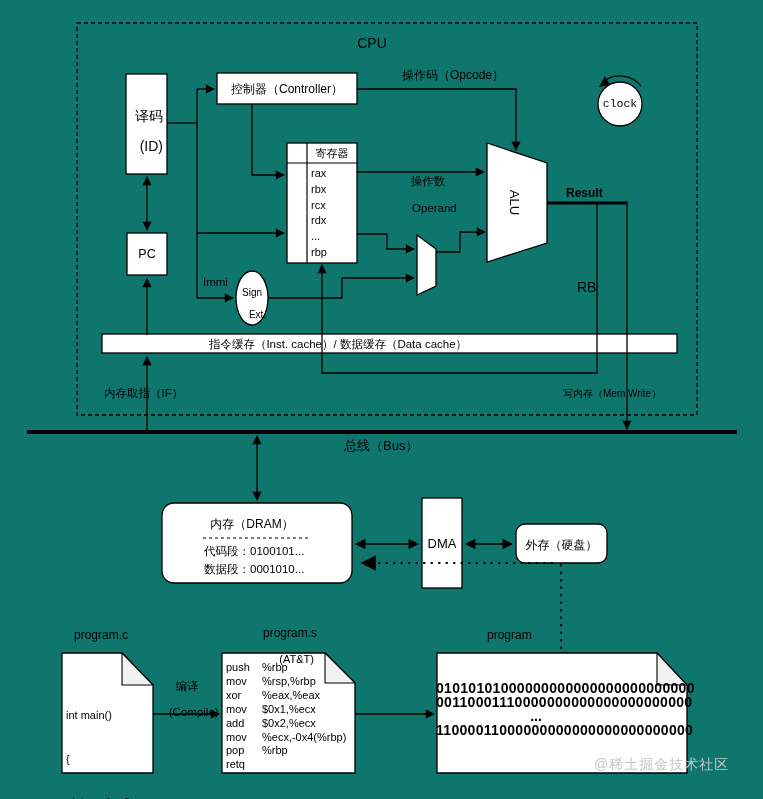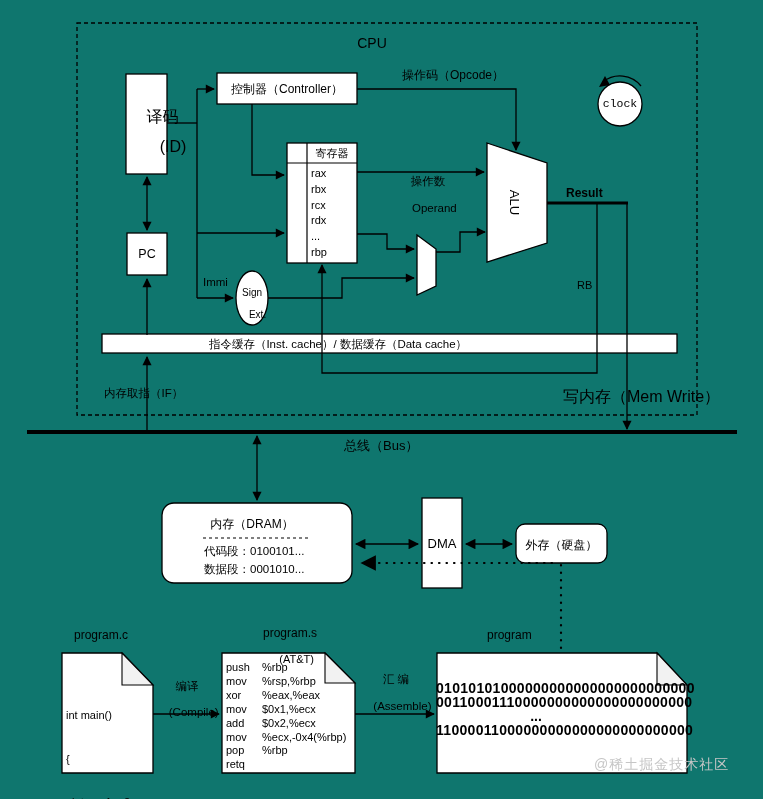--- a/index.html
+++ b/index.html
@@ -84,21 +84,21 @@
     <line x1="356" y1="544" x2="418" y2="544" stroke="#000" stroke-width="1.5" marker-start="url(#ah)" marker-end="url(#ah)"></line>
     <line x1="466" y1="544" x2="512" y2="544" stroke="#000" stroke-width="1.5" marker-start="url(#ah)" marker-end="url(#ah)"></line>
     <line x1="552" y1="563" x2="362" y2="563" stroke="#000" stroke-width="2.2" stroke-dasharray="0.5,7" stroke-linecap="round" marker-end="url(#ah)"></line>
     <line x1="561" y1="565" x2="561" y2="650" stroke="#000" stroke-width="2.2" stroke-dasharray="0.5,7" stroke-linecap="round"></line>
     <line x1="153" y1="714" x2="219" y2="714" stroke="#000" stroke-width="1.3" marker-end="url(#ah)"></line>
     <line x1="355" y1="714" x2="434" y2="714" stroke="#000" stroke-width="1.3" marker-end="url(#ah)"></line>
   </svg>
 
   <div class="lbl ctr" style="left:349px;top:35px;width:46px;font-size:14px;">CPU</div>
 
-  <div class="lbl ctr" style="left:142px;top:109px;width:41px;font-size:16px;line-height:15px;"><span>译码</span><br>
+  <div class="lbl ctr" style="left:122px;top:109px;width:41px;font-size:14px;line-height:15px;text-align:right;"><span>译码</span><br>
     <span>(ID)</span></div>
 
   <div class="lbl ctr" style="left:127px;top:247px;width:40px;font-size:12.5px;">PC</div>
 
   <div class="lbl ctr" style="left:217px;top:81px;width:140px;font-size:12px;">控制器（Controller）</div>
 
   <div class="lbl" style="left:402px;top:67px;font-size:12px;">操作码（Opcode）</div>
 
   <div class="lbl ctr" style="left:598px;top:97px;width:44px;font-size:11.5px;font-family:Liberation Mono, monospace;">clock</div>
 
@@ -113,32 +113,32 @@
     <div>rbp</div>
   </div>
 
   <div class="lbl ctr" style="left:392px;top:175px;width:72px;font-size:11.5px;line-height:13.5px;"><span>操作数</span><br>
     <span>Operand</span></div>
 
   <div class="lbl ctr" style="left:494px;top:195px;width:40px;font-size:13px;transform:rotate(90deg);">ALU</div>
 
   <div class="lbl" style="left:566px;top:186px;font-size:12px;font-weight:bold;">Result</div>
 
-  <div class="lbl" style="left:577px;top:279px;font-size:11px;">RB</div>
+  <div class="lbl" style="left:577px;top:279px;font-size:14px;">RB</div>
 
   <div class="lbl" style="left:203px;top:276px;font-size:11.5px;">Immi</div>
 
   <div class="lbl ctr" style="left:234px;top:287px;width:36px;font-size:10px;line-height:11px;"><span>Sign</span><br>
     <span>Ext.</span></div>
 
   <div class="lbl ctr" style="left:102px;top:337px;width:472px;font-size:11.5px;">指令缓存（Inst. cache）/ 数据缓存（Data cache）</div>
 
   <div class="lbl" style="left:104px;top:386px;font-size:11.5px;">内存取指（IF）</div>
 
-  <div class="lbl" style="left:563px;top:387px;font-size:16px;">写内存（Mem Write）</div>
+  <div class="lbl" style="left:563px;top:387px;font-size:10px;">写内存（Mem Write）</div>
 
   <div class="lbl" style="left:344px;top:437px;font-size:13px;">总线（Bus）</div>
 
   <div class="lbl ctr" style="left:182px;top:516px;width:140px;font-size:12px;">内存（DRAM）</div>
   <div class="lbl" style="left:204px;top:544px;font-size:11.5px;">代码段：0100101...</div>
   <div class="lbl" style="left:204px;top:562px;font-size:11.5px;text-align:right;">数据段：0001010...</div>
 
   <div class="lbl ctr" style="left:422px;top:536px;width:40px;font-size:13px;">DMA</div>
 
   <div class="lbl ctr" style="left:516px;top:537px;width:91px;font-size:12px;">外存（硬盘）</div>
@@ -163,22 +163,20 @@
     <div><span class="mn">push</span><span>%rbp</span></div>
     <div><span class="mn">mov</span><span>%rsp,%rbp</span></div>
     <div><span class="mn">xor</span><span>%eax,%eax</span></div>
     <div><span class="mn">mov</span><span>$0x1,%ecx</span></div>
     <div><span class="mn">add</span><span>$0x2,%ecx</span></div>
     <div><span class="mn">mov</span><span>%ecx,-0x4(%rbp)</span></div>
     <div><span class="mn">pop</span><span>%rbp</span></div>
     <div><span class="mn">retq</span><span></span></div>
   </div>
 
-  <div class="lbl ctr" style="left:359px;top:673px;width:74px;font-size:11.5px;line-height:13.5px;"><span>汇 编</span><br>
-    <span>(Assemble)</span></div>
 
   <div class="lbl" style="left:487px;top:628px;font-size:12px;">program</div>
 
   <div class="bin">
     <div>01010101000000000000000000000000</div>
     <div>00110001110000000000000000000000</div>
     <div class="dots">...</div>
     <div>11000011000000000000000000000000</div>
   </div>
 

